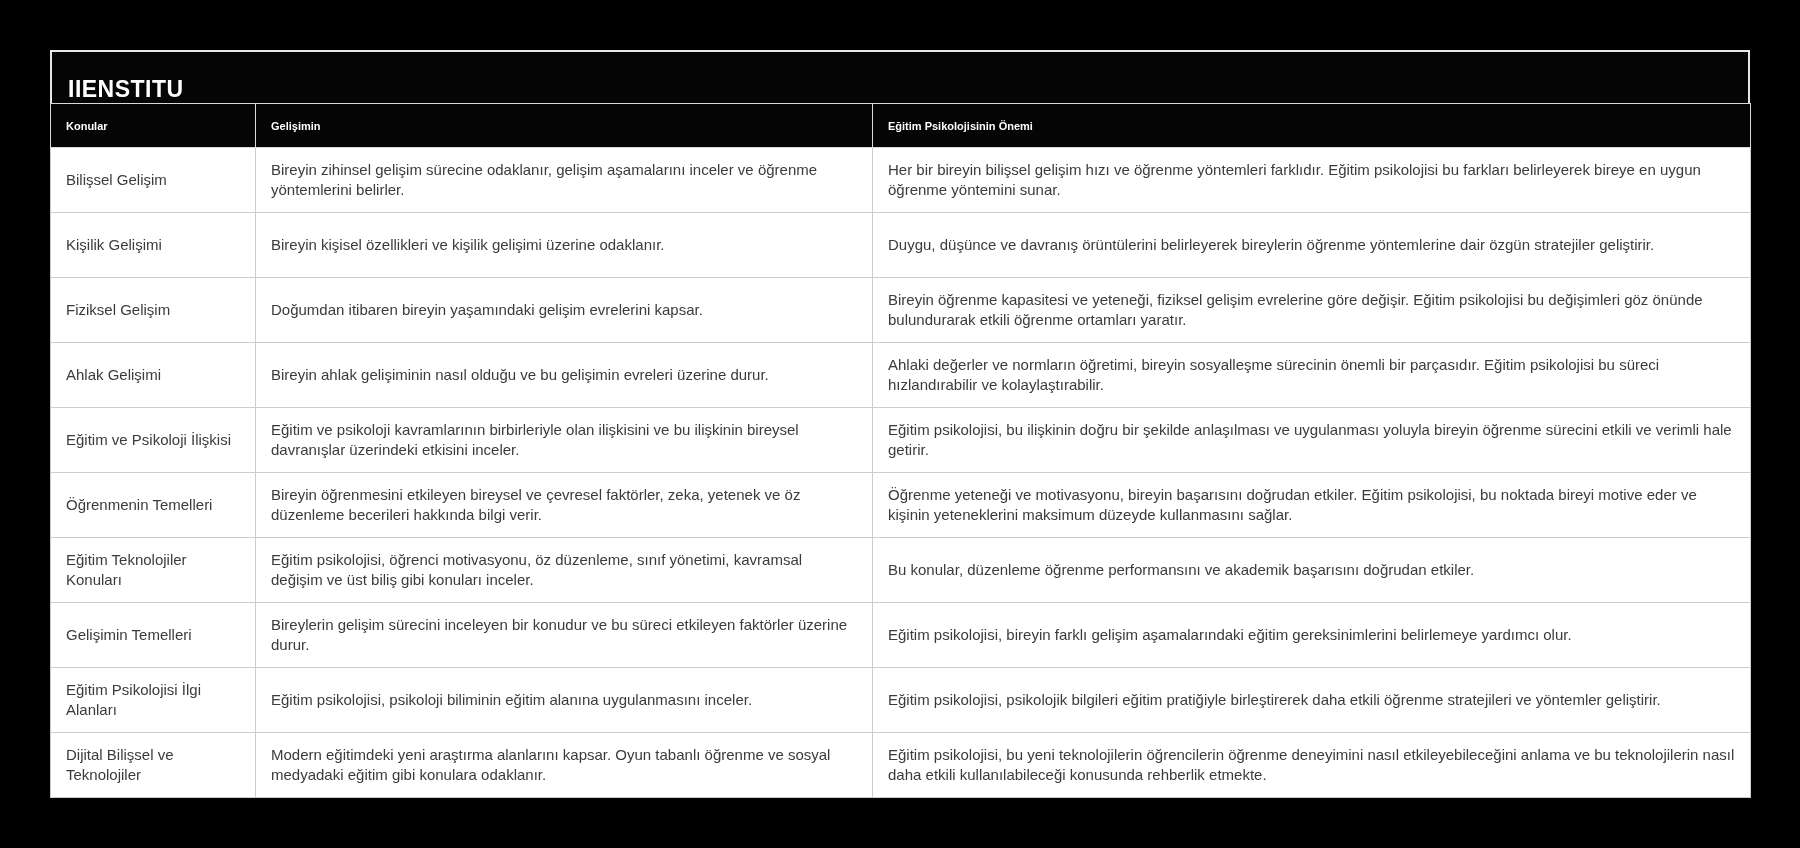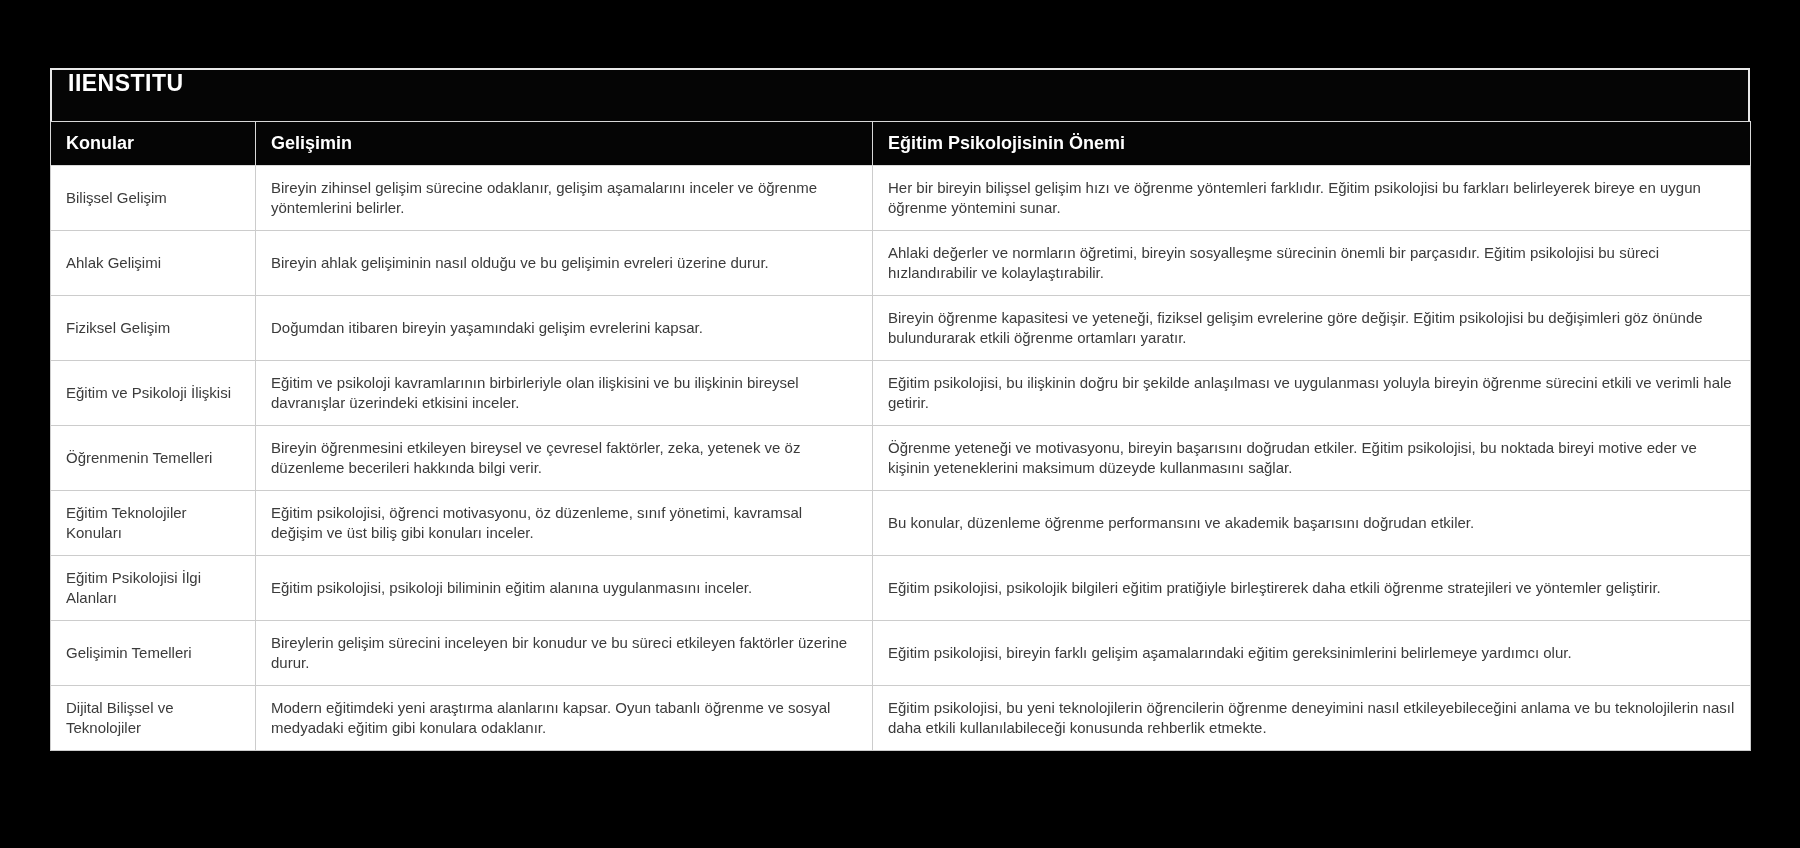--- a/index.html
+++ b/index.html
@@ -18,40 +18,39 @@
     width: 1700px;
     box-sizing: border-box;
   }
   .titlebar {
     box-sizing: border-box;
     height: 53px;
     background: #050505;
     border: 2px solid #e8e8e8;
     border-bottom: none;
     display: flex;
-    align-items: flex-start;
+    align-items: flex-end;
     padding-left: 16px;
     color: #ffffff;
     font-size: 23px;
     font-weight: bold;
     letter-spacing: 0.5px;
-    margin-top: 18px;
   }
   table.topics {
     width: 1700px;
     border-collapse: collapse;
     table-layout: fixed;
     background: #ffffff;
   }
   table.topics th {
     box-sizing: border-box;
     height: 44px;
     background: #050505;
     color: #ffffff;
-    font-size: 18px;
+    font-size: 11px;
     font-weight: bold;
     text-align: left;
     padding: 10px 15px;
     border: 1px solid #d9d9d9;
     vertical-align: middle;
   }
   table.topics td {
     box-sizing: border-box;
     height: 65px;
     font-size: 15px;
@@ -88,53 +87,58 @@
         <th>Eğitim Psikolojisinin Önemi</th>
       </tr>
     </thead>
     <tbody>
       <tr>
         <td>Bilişsel Gelişim</td>
         <td>Bireyin zihinsel gelişim sürecine odaklanır, gelişim aşamalarını inceler ve öğrenme yöntemlerini belirler.</td>
         <td>Her bir bireyin bilişsel gelişim hızı ve öğrenme yöntemleri farklıdır. Eğitim psikolojisi bu farkları belirleyerek bireye en uygun öğrenme yöntemini sunar.</td>
       </tr>
       <tr>
-        <td>Ahlak Gelişimi</td>
-        <td>Bireyin ahlak gelişiminin nasıl olduğu ve bu gelişimin evreleri üzerine durur.</td>
-        <td>Ahlaki değerler ve normların öğretimi, bireyin sosyalleşme sürecinin önemli bir parçasıdır. Eğitim psikolojisi bu süreci hızlandırabilir ve kolaylaştırabilir.</td>
+        <td>Kişilik Gelişimi</td>
+        <td>Bireyin kişisel özellikleri ve kişilik gelişimi üzerine odaklanır.</td>
+        <td>Duygu, düşünce ve davranış örüntülerini belirleyerek bireylerin öğrenme yöntemlerine dair özgün stratejiler geliştirir.</td>
       </tr>
       <tr>
         <td>Fiziksel Gelişim</td>
         <td>Doğumdan itibaren bireyin yaşamındaki gelişim evrelerini kapsar.</td>
         <td>Bireyin öğrenme kapasitesi ve yeteneği, fiziksel gelişim evrelerine göre değişir. Eğitim psikolojisi bu değişimleri göz önünde bulundurarak etkili öğrenme ortamları yaratır.</td>
+      </tr>
+      <tr>
+        <td>Ahlak Gelişimi</td>
+        <td>Bireyin ahlak gelişiminin nasıl olduğu ve bu gelişimin evreleri üzerine durur.</td>
+        <td>Ahlaki değerler ve normların öğretimi, bireyin sosyalleşme sürecinin önemli bir parçasıdır. Eğitim psikolojisi bu süreci hızlandırabilir ve kolaylaştırabilir.</td>
       </tr>
       <tr>
         <td>Eğitim ve Psikoloji İlişkisi</td>
         <td>Eğitim ve psikoloji kavramlarının birbirleriyle olan ilişkisini ve bu ilişkinin bireysel davranışlar üzerindeki etkisini inceler.</td>
         <td>Eğitim psikolojisi, bu ilişkinin doğru bir şekilde anlaşılması ve uygulanması yoluyla bireyin öğrenme sürecini etkili ve verimli hale getirir.</td>
       </tr>
       <tr>
         <td>Öğrenmenin Temelleri</td>
         <td>Bireyin öğrenmesini etkileyen bireysel ve çevresel faktörler, zeka, yetenek ve öz düzenleme becerileri hakkında bilgi verir.</td>
         <td>Öğrenme yeteneği ve motivasyonu, bireyin başarısını doğrudan etkiler. Eğitim psikolojisi, bu noktada bireyi motive eder ve kişinin yeteneklerini maksimum düzeyde kullanmasını sağlar.</td>
       </tr>
       <tr>
         <td>Eğitim Teknolojiler Konuları</td>
         <td>Eğitim psikolojisi, öğrenci motivasyonu, öz düzenleme, sınıf yönetimi, kavramsal değişim ve üst biliş gibi konuları inceler.</td>
         <td>Bu konular, düzenleme öğrenme performansını ve akademik başarısını doğrudan etkiler.</td>
       </tr>
       <tr>
+        <td>Gelişimin Temelleri</td>
+        <td>Bireylerin gelişim sürecini inceleyen bir konudur ve bu süreci etkileyen faktörler üzerine durur.</td>
+        <td>Eğitim psikolojisi, bireyin farklı gelişim aşamalarındaki eğitim gereksinimlerini belirlemeye yardımcı olur.</td>
+      </tr>
+      <tr>
         <td>Eğitim Psikolojisi İlgi Alanları</td>
         <td>Eğitim psikolojisi, psikoloji biliminin eğitim alanına uygulanmasını inceler.</td>
         <td>Eğitim psikolojisi, psikolojik bilgileri eğitim pratiğiyle birleştirerek daha etkili öğrenme stratejileri ve yöntemler geliştirir.</td>
-      </tr>
-      <tr>
-        <td>Gelişimin Temelleri</td>
-        <td>Bireylerin gelişim sürecini inceleyen bir konudur ve bu süreci etkileyen faktörler üzerine durur.</td>
-        <td>Eğitim psikolojisi, bireyin farklı gelişim aşamalarındaki eğitim gereksinimlerini belirlemeye yardımcı olur.</td>
       </tr>
       <tr>
         <td>Dijital Bilişsel ve Teknolojiler</td>
         <td>Modern eğitimdeki yeni araştırma alanlarını kapsar. Oyun tabanlı öğrenme ve sosyal medyadaki eğitim gibi konulara odaklanır.</td>
         <td>Eğitim psikolojisi, bu yeni teknolojilerin öğrencilerin öğrenme deneyimini nasıl etkileyebileceğini anlama ve bu teknolojilerin nasıl daha etkili kullanılabileceği konusunda rehberlik etmekte.</td>
       </tr>
     </tbody>
   </table>
 
 </div>

